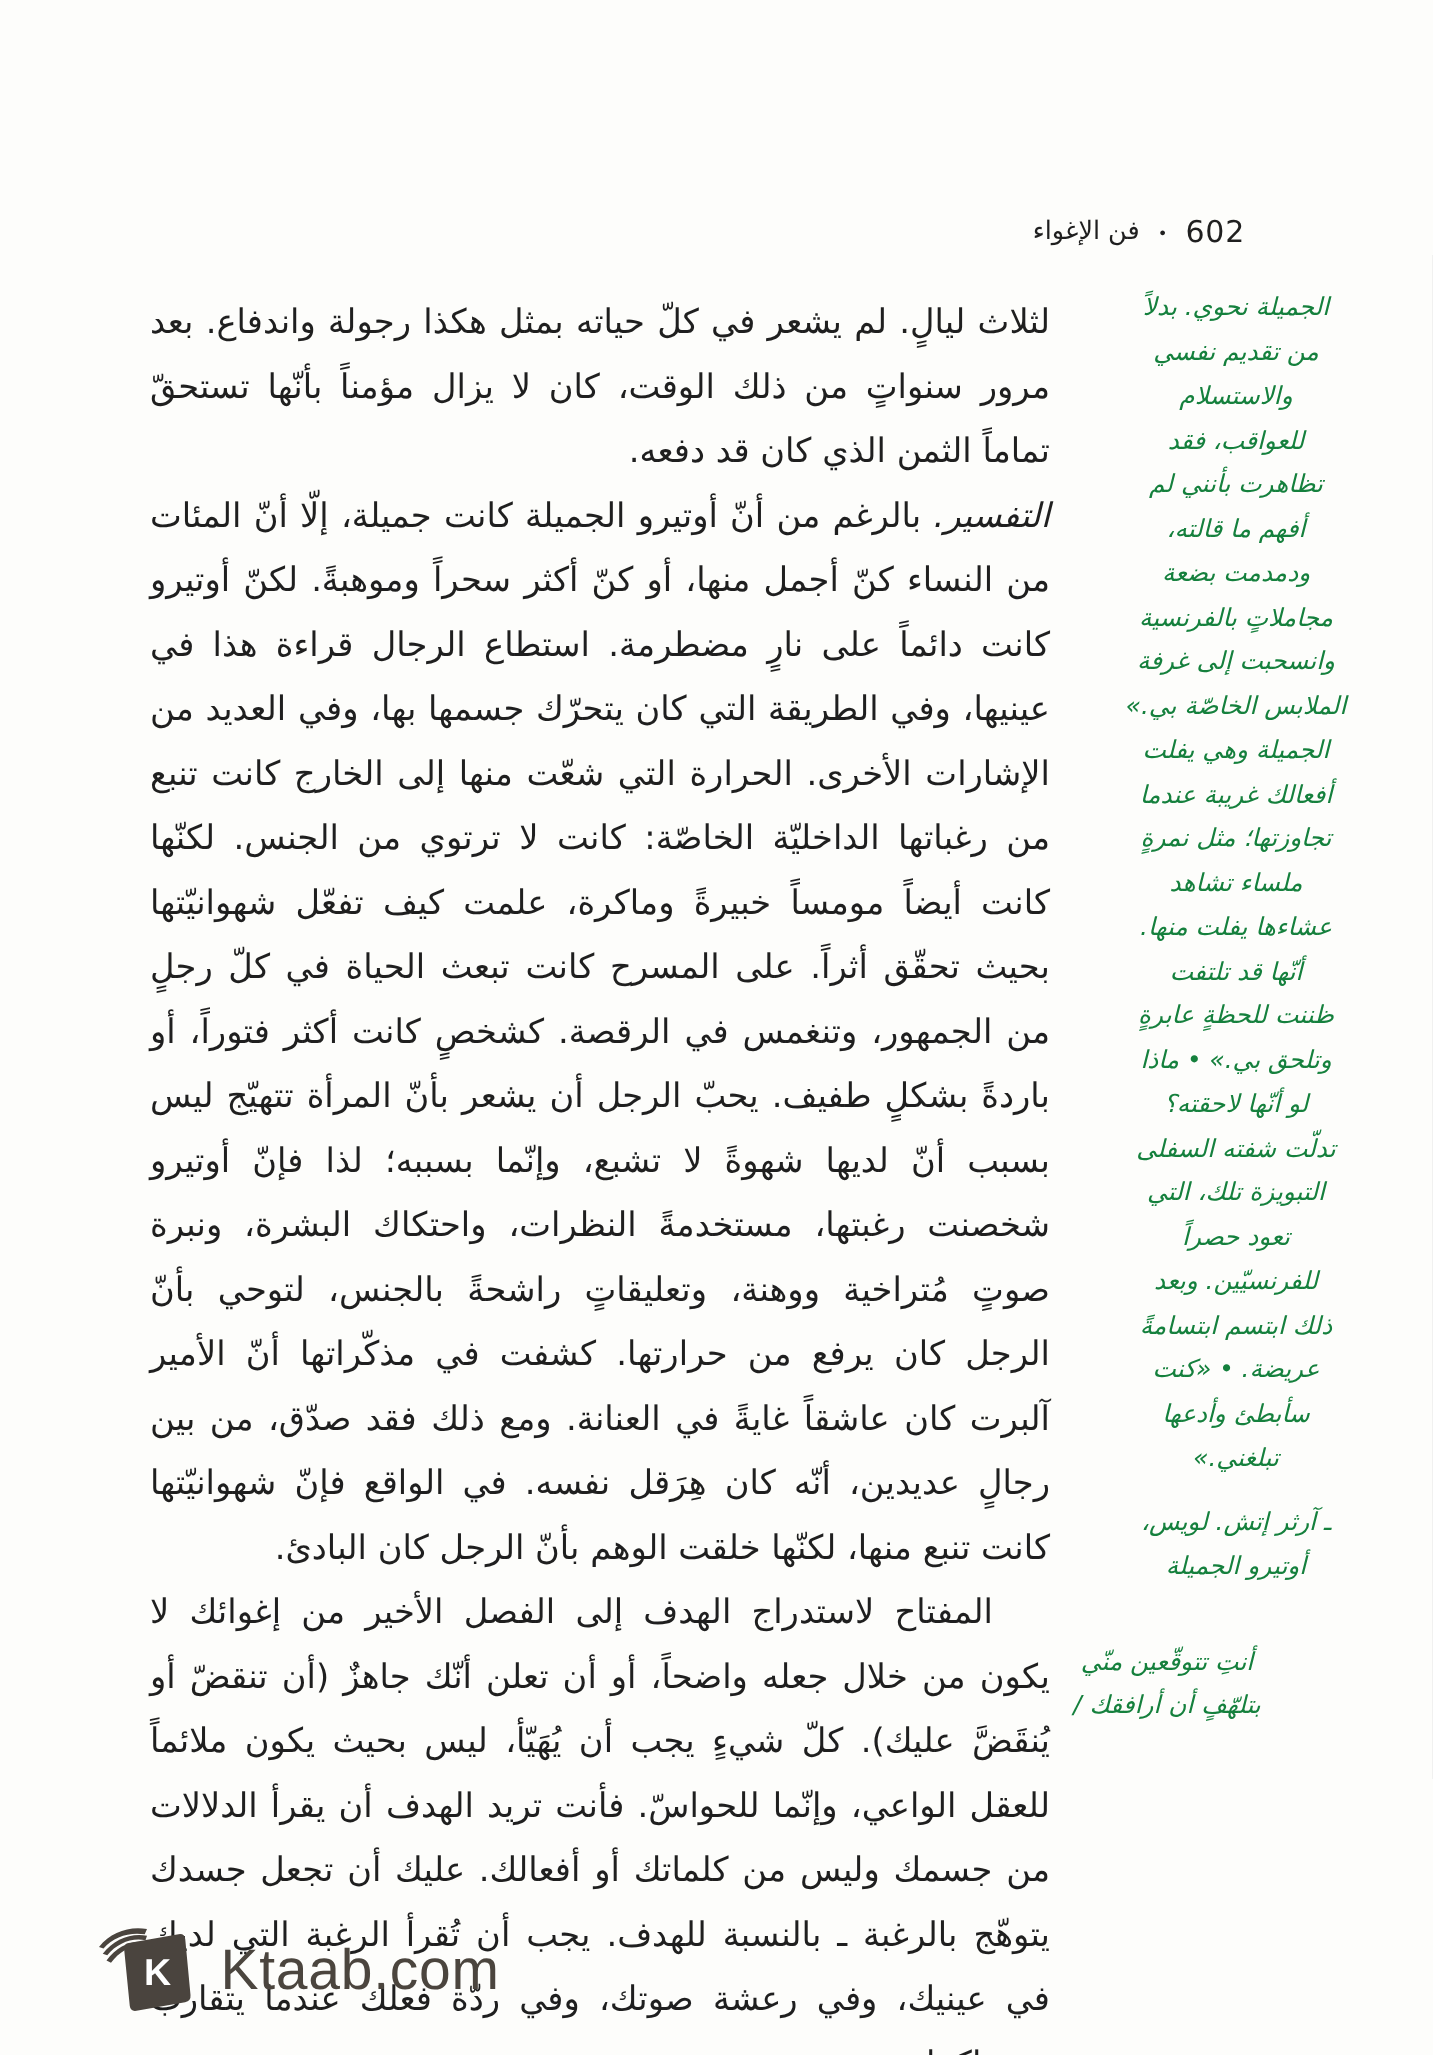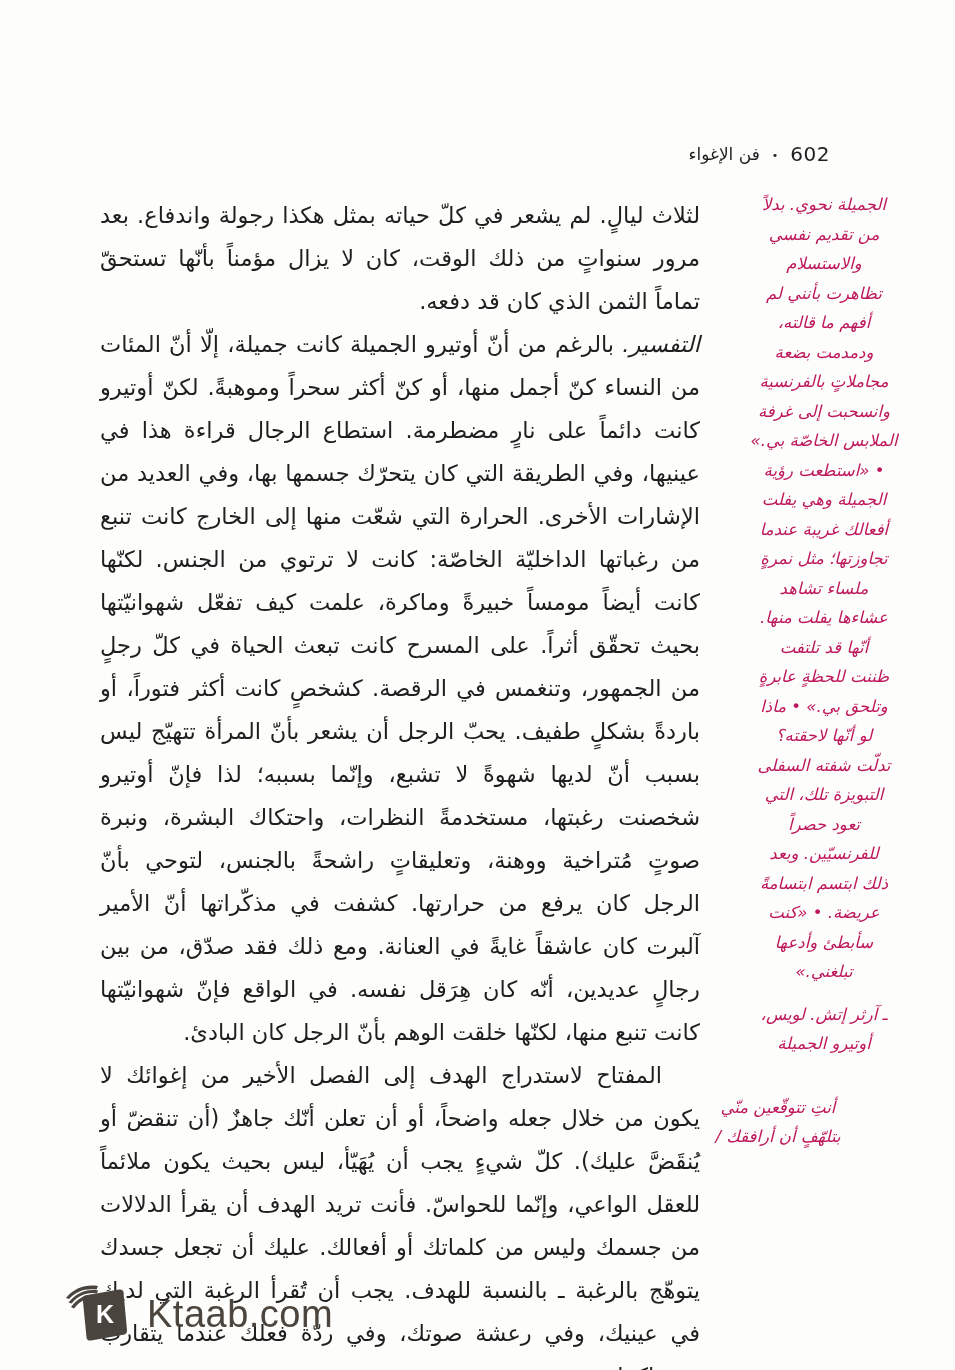--- a/index.html
+++ b/index.html
@@ -37,21 +37,21 @@
   .lead-word { font-style:italic; }
 
   
   .margin-col {
     position:absolute; top:190px; left:698px; width:252px;
     direction:rtl;
     text-align:center;
     font-size:16.5px;
     line-height:29.5px;
     font-style:italic;
-    color:#be185d;
+    color:#15803d;
   }
   .margin-attr { margin-top:13px;text-align:center; }
   .margin-next { margin-top:34px; position:relative; left:-46px;font-style:italic; }
 
   
   .watermark {
     position:absolute; left:60px; top:1280px;
     display:flex; align-items:center; gap:17px;
   }
   .logo-text {
@@ -77,27 +77,27 @@
     <p class="p-interp"><span class="lead-word">التفسير.</span> <span>بالرغم من أنّ أوتيرو الجميلة كانت جميلة، إلّا أنّ المئات من النساء كنّ أجمل منها، أو كنّ أكثر سحراً وموهبةً. لكنّ أوتيرو كانت دائماً على نارٍ مضطرمة. استطاع الرجال قراءة هذا في عينيها، وفي الطريقة التي كان يتحرّك جسمها بها، وفي العديد من الإشارات الأخرى. الحرارة التي شعّت منها إلى الخارج كانت تنبع من رغباتها الداخليّة الخاصّة: كانت لا ترتوي من الجنس. لكنّها كانت أيضاً مومساً خبيرةً وماكرة، علمت كيف تفعّل شهوانيّتها بحيث تحقّق أثراً. على المسرح كانت تبعث الحياة في كلّ رجلٍ من الجمهور، وتنغمس في الرقصة. كشخصٍ كانت أكثر فتوراً، أو باردةً بشكلٍ طفيف. يحبّ الرجل أن يشعر بأنّ المرأة تتهيّج ليس بسبب أنّ لديها شهوةً لا تشبع، وإنّما بسببه؛ لذا فإنّ أوتيرو شخصنت رغبتها، مستخدمةً النظرات، واحتكاك البشرة، ونبرة صوتٍ مُتراخية ووهنة، وتعليقاتٍ راشحةً بالجنس، لتوحي بأنّ الرجل كان يرفع من حرارتها. كشفت في مذكّراتها أنّ الأمير آلبرت كان عاشقاً غايةً في العنانة. ومع ذلك فقد صدّق، من بين رجالٍ عديدين، أنّه كان هِرَقل نفسه. في الواقع فإنّ شهوانيّتها كانت تنبع منها، لكنّها خلقت الوهم بأنّ الرجل كان البادئ.</span></p>
     <p class="p-key">المفتاح لاستدراج الهدف إلى الفصل الأخير من إغوائك لا يكون من خلال جعله واضحاً، أو أن تعلن أنّك جاهزٌ (أن تنقضّ أو يُنقَضَّ عليك). كلّ شيءٍ يجب أن يُهَيّأ، ليس بحيث يكون ملائماً للعقل الواعي، وإنّما للحواسّ. فأنت تريد الهدف أن يقرأ الدلالات من جسمك وليس من كلماتك أو أفعالك. عليك أن تجعل جسدك يتوهّج بالرغبة ـ بالنسبة للهدف. يجب أن تُقرأ الرغبة التي لديك في عينيك، وفي رعشة صوتك، وفي ردّة فعلك عندما يتقارب جسداكما.</p>
 
   </div>
 
   <div class="margin-col">
     <div>
         <div>الجميلة نحوي. بدلاً</div>
         <div>من تقديم نفسي</div>
         <div>والاستسلام</div>
+        <div>للعواقب، فقد</div>
         <div>تظاهرت بأنني لم</div>
         <div>أفهم ما قالته،</div>
         <div>ودمدمت بضعة</div>
         <div>مجاملاتٍ بالفرنسية</div>
         <div>وانسحبت إلى غرفة</div>
         <div>الملابس الخاصّة بي.»</div>
-        <div>• «استطعت رؤية</div>
         <div>الجميلة وهي يفلت</div>
         <div>أفعالك غريبة عندما</div>
         <div>تجاوزتها؛ مثل نمرةٍ</div>
         <div>ملساء تشاهد</div>
         <div>عشاءها يفلت منها.</div>
         <div>أنّها قد تلتفت</div>
         <div>ظننت للحظةٍ عابرةٍ</div>
         <div>وتلحق بي.» • ماذا</div>
         <div>لو أنّها لاحقته؟</div>
         <div>تدلّت شفته السفلى</div>

